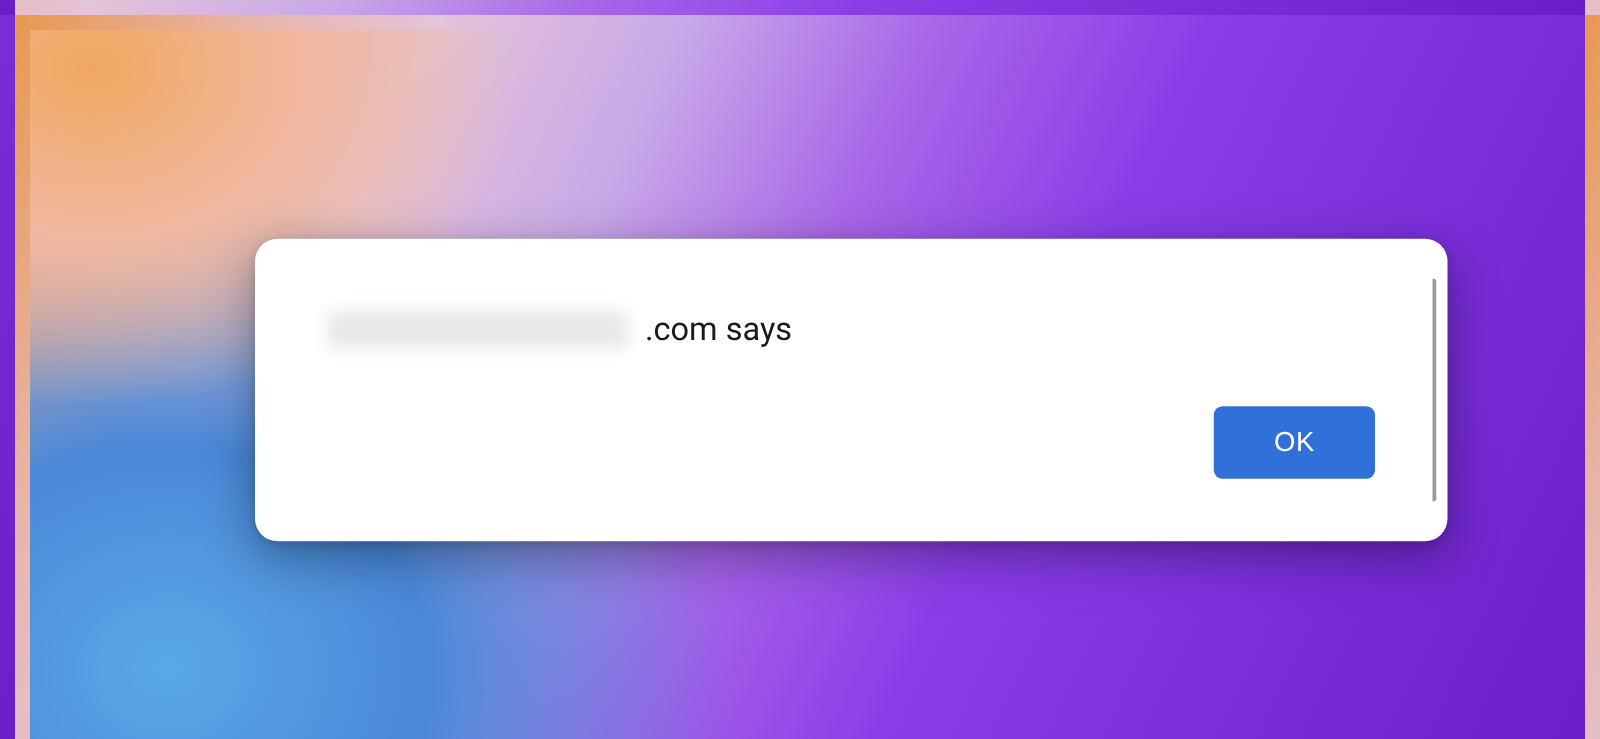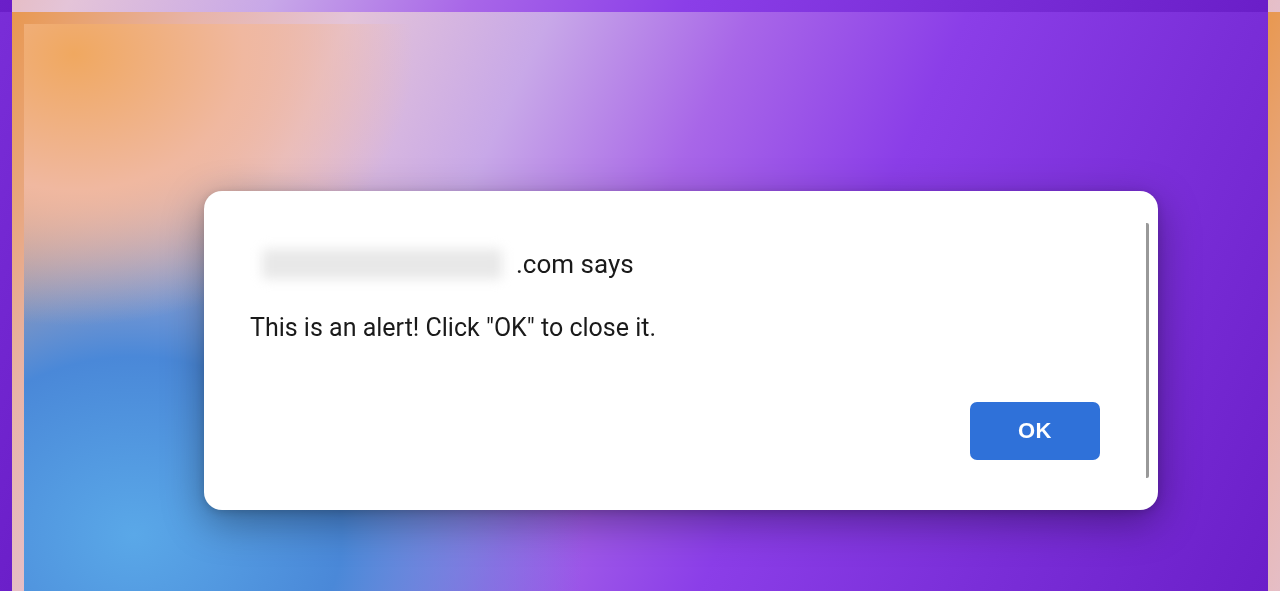--- a/index.html
+++ b/index.html
@@ -85,21 +85,21 @@
     }
     .dialog-actions {
       display: flex;
       justify-content: flex-end;
     }
     .ok-button {
       background: #2f71d9;
       color: #ffffff;
       border: none;
       font-size: 22px;
-      font-weight: 700;
+      font-weight: 400;
       padding: 16px 48px;
       border-radius: 7px;
       cursor: pointer;
       letter-spacing: 0.5px;
     }
     .edge-shadow {
       position: absolute;
       right: -3px;
       top: 20px;
       bottom: 20px;
@@ -110,17 +110,16 @@
   </style>
 </head>
 <body>
 
 <div class="dialog">
   <div class="edge-shadow"></div>
   <div class="dialog-title">
     <span class="blurred-origin"></span>
     <span>.com says</span>
   </div>
-  <div class="dialog-message">This is an alert! Click "OK" to close it.</div>
   <div class="dialog-actions">
     <button class="ok-button">OK</button>
   </div>
 </div>
 
 </body></html>

